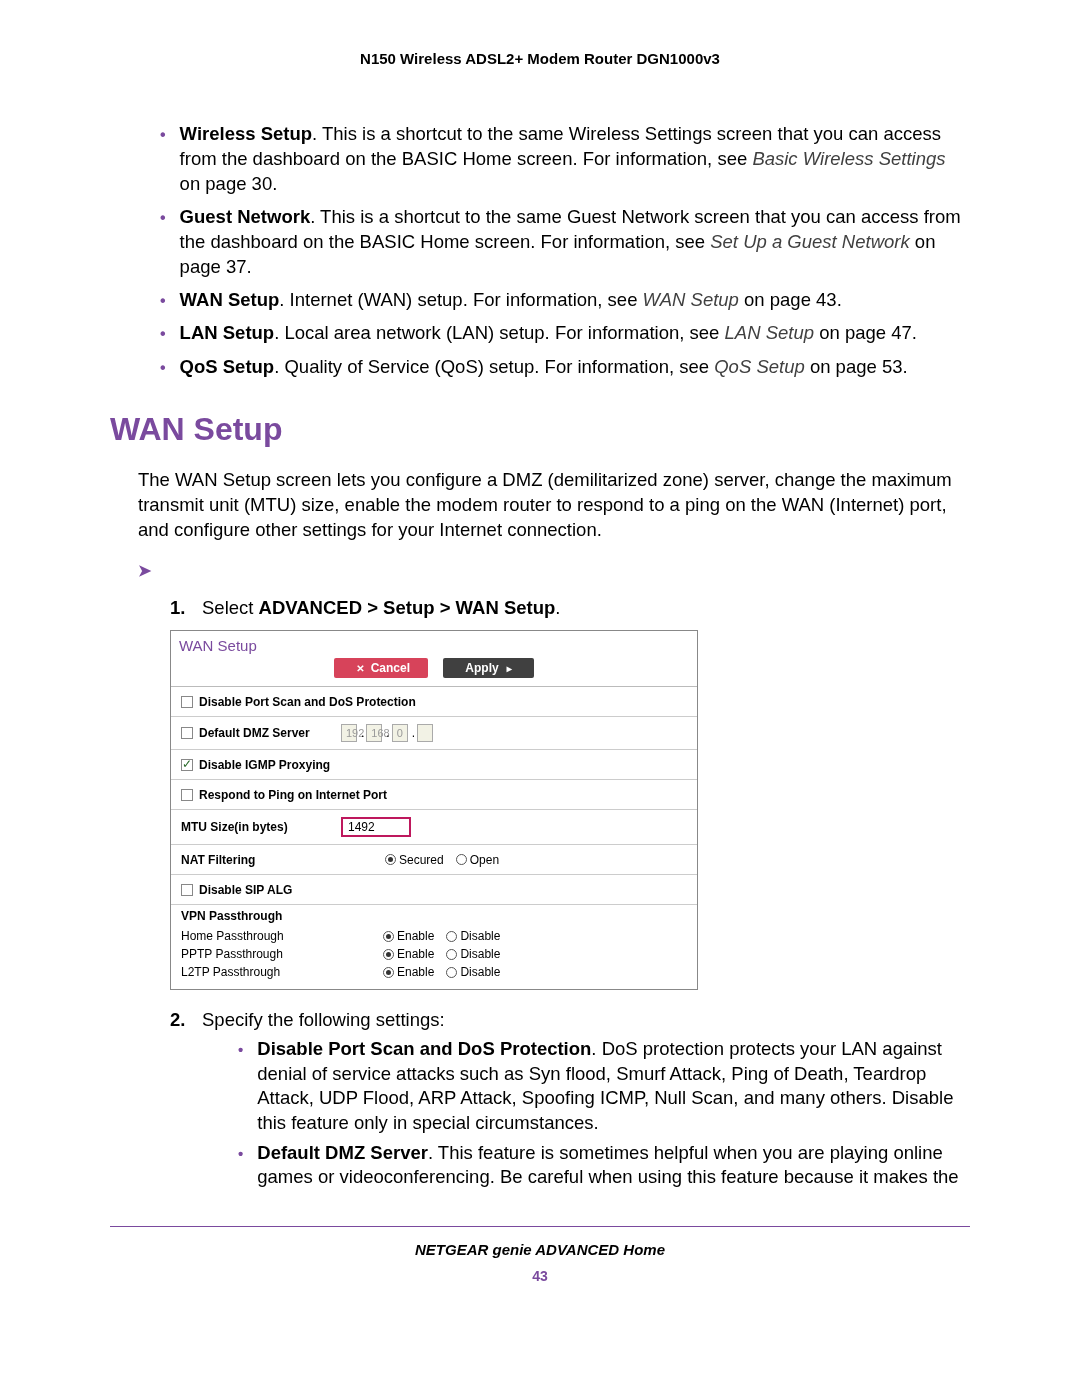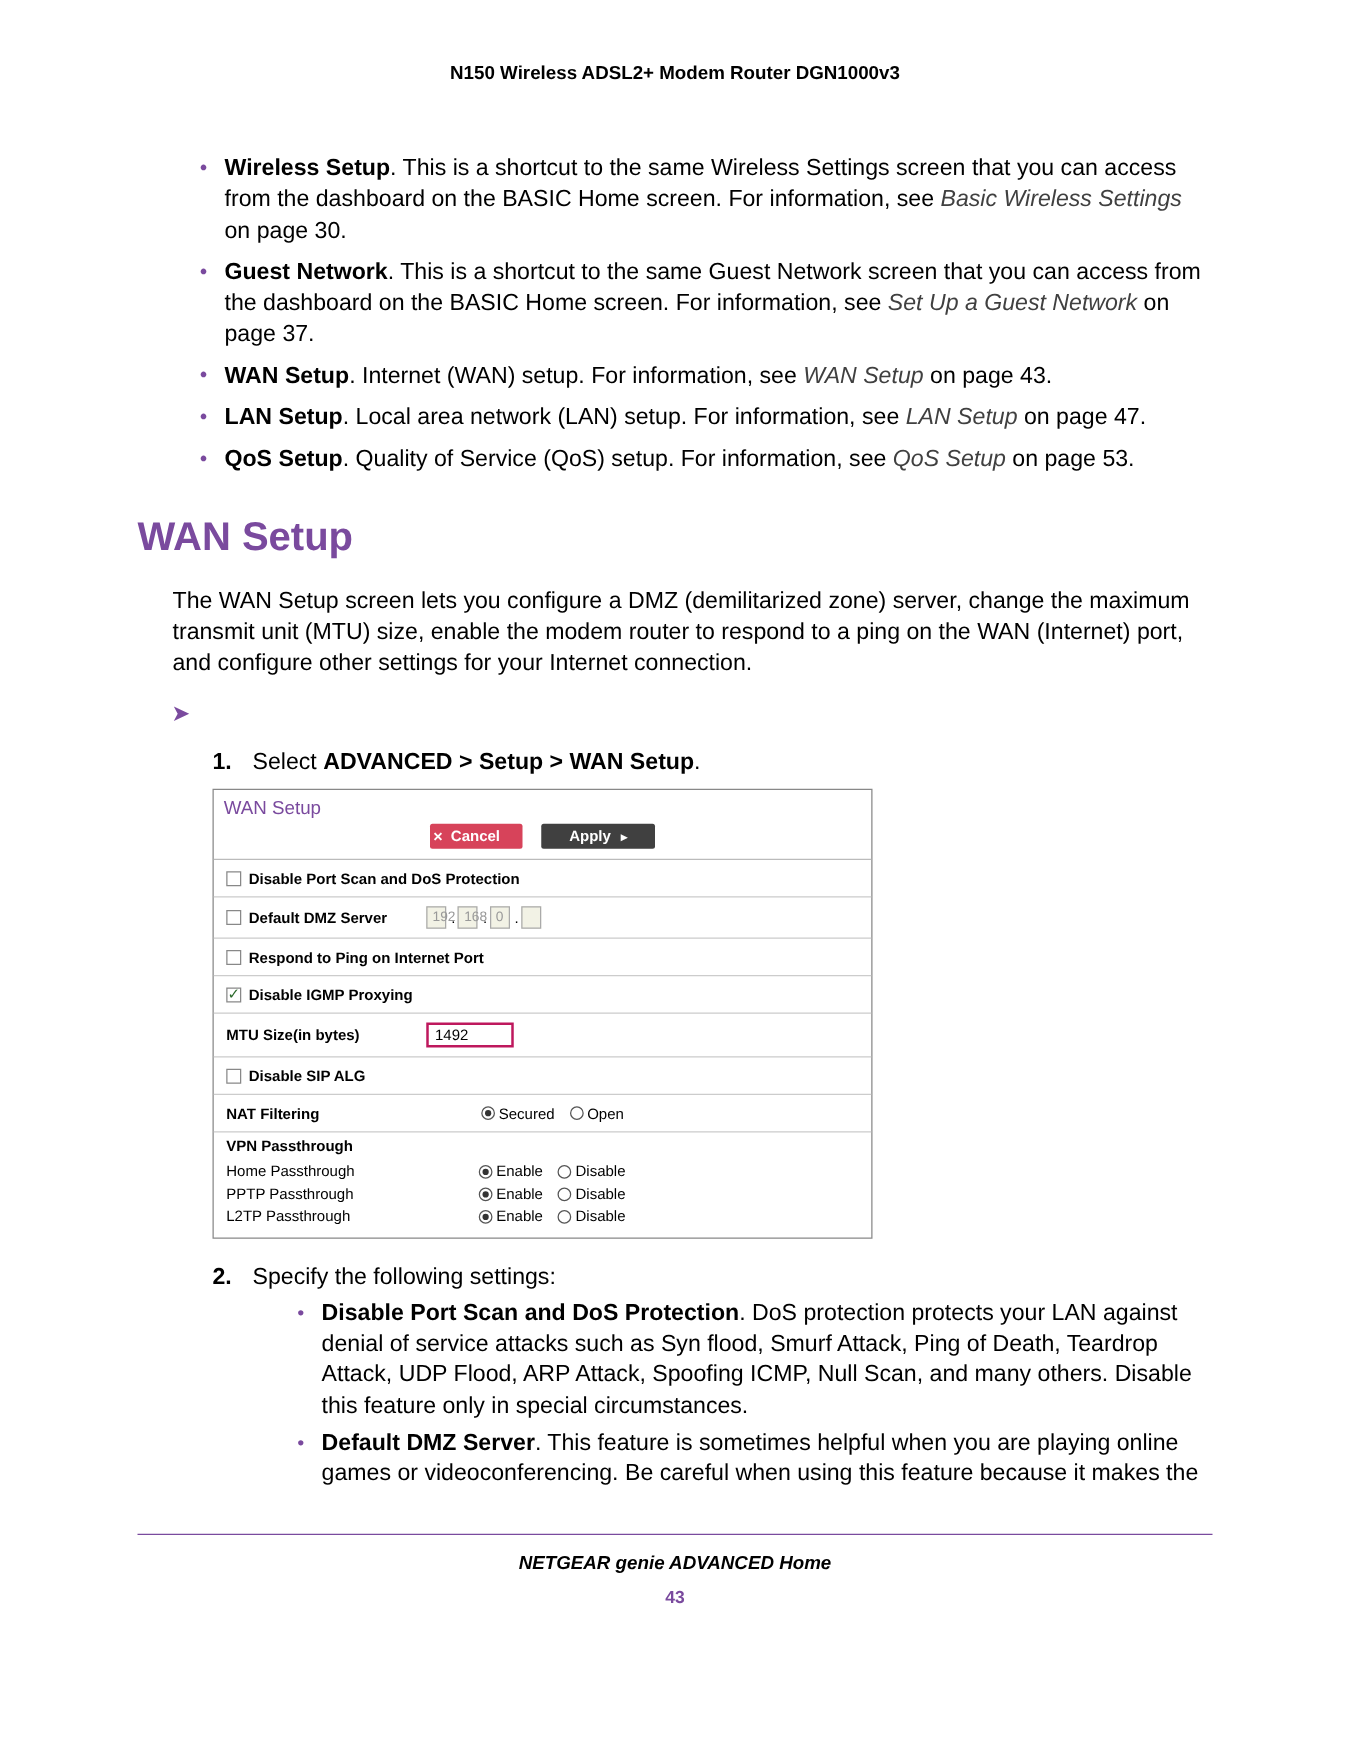--- a/index.html
+++ b/index.html
@@ -104,21 +104,21 @@
   .btn-row {
     text-align: center;
     padding: 2px 0 8px 0;
     border-bottom: 1px solid #bbb;
   }
   .btn {
     display: inline-block;
     color: #fff;
     font-weight: bold;
     font-size: 12px;
-    padding: 3px 18px 3px 2px;
+    padding: 3px 18px 3px 22px;
     margin: 0 6px;
     border-radius: 2px;
     position: relative;
   }
   .btn-cancel { background: #d7435a; }
   .btn-apply { background: #404040; padding: 3px 22px 3px 22px; }
   .btn-cancel::before {
     content: "✕";
     font-size: 10px;
     margin-right: 6px;
@@ -292,53 +292,53 @@
           <span class="ip-dot">.</span>
         <span class="ip-box">168</span>
           <span class="ip-dot">.</span>
         <span class="ip-box">0</span>
           <span class="ip-dot">.</span>
         <span class="ip-box"></span>
       </div>
     </div>
 
     <div class="wan-row">
+      <span class="chk checked"></span>
+      <span class="wan-label">Disable IGMP Proxying</span>
+    </div>
+
+    <div class="wan-row">
       <span class="chk"></span>
       <span class="wan-label">Respond to Ping on Internet Port</span>
     </div>
 
     <div class="wan-row">
-      <span class="chk checked"></span>
-      <span class="wan-label">Disable IGMP Proxying</span>
-    </div>
-
-    <div class="wan-row">
       <div class="wan-cell-left">
         <span class="wan-label">MTU Size(in bytes)</span>
       </div>
       <div class="wan-cell-right">
         <input class="txt-box" value="1492" style="">
       </div>
-    </div>
-
-    <div class="wan-row">
-      <span class="chk"></span>
-      <span class="wan-label">Disable SIP ALG</span>
     </div>
 
     <div class="wan-row">
       <div class="wan-cell-left">
         <span class="wan-label">NAT Filtering</span>
       </div>
       <div class="wan-cell-right" style="padding-left:44px;">
         <span class="radio sel"></span>
         <span class="radio-lbl">Secured</span>
         <span class="radio"></span>
         <span class="radio-lbl">Open</span>
       </div>
+    </div>
+
+    <div class="wan-row">
+      <span class="chk"></span>
+      <span class="wan-label">Disable SIP ALG</span>
     </div>
 
     <div class="vpn-block">
       <div class="vpn-title">VPN Passthrough</div>
       <div class="vpn-row">
         <span class="vpn-l">Home Passthrough</span>
         <span class="radio sel"></span>
           <span class="radio-lbl">Enable</span>
         <span class="radio"></span>
           <span class="radio-lbl">Disable</span>

